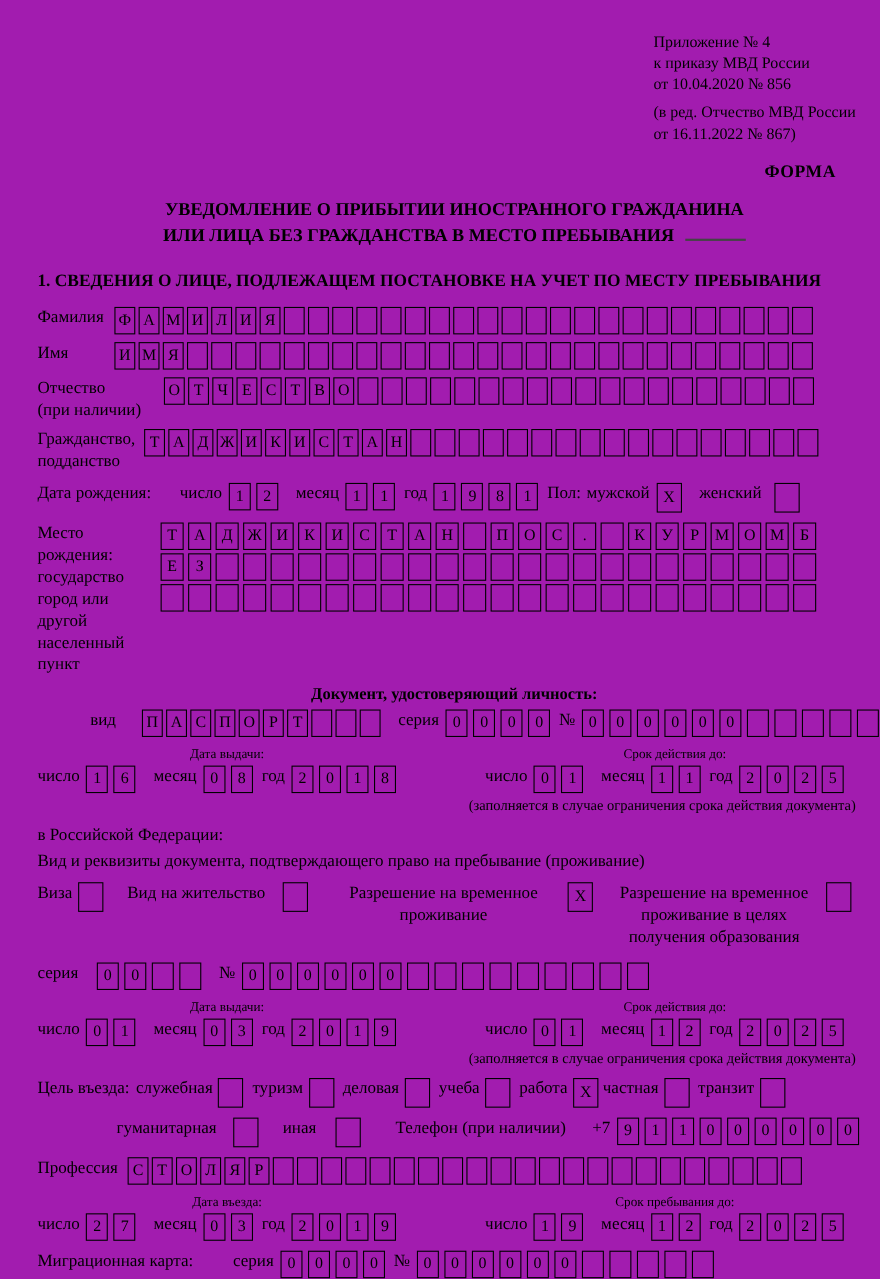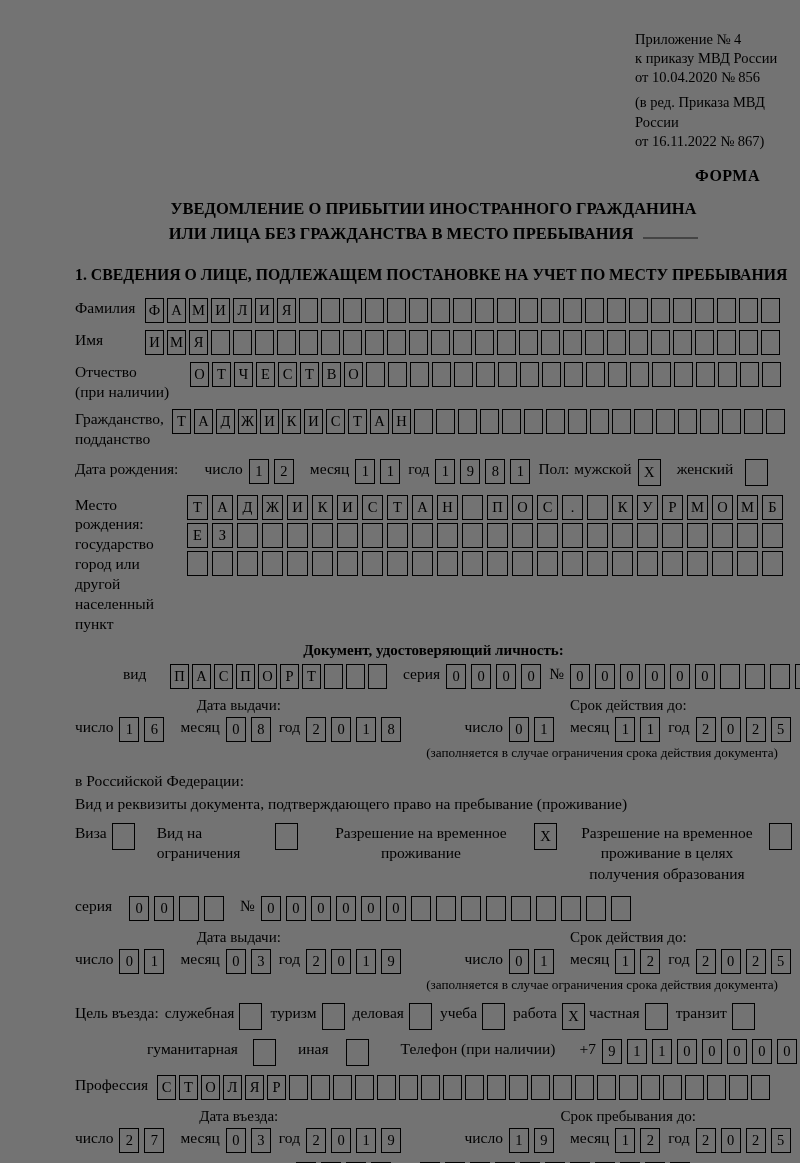--- a/index.html
+++ b/index.html
@@ -1,20 +1,20 @@
 <!DOCTYPE html>
 <html><head>
 <meta charset="utf-8">
 <style>
   html,body{margin:0;padding:0;background:#fff;}
   .page{
     width:800px;height:1163px;box-sizing:border-box;
-    padding:30px 8px 0 75px;
+    padding:30px 8px 0 34px;
     font-family:"Liberation Serif","DejaVu Serif",serif;
-    color:#000;background:#737373;overflow:hidden;position:relative;
+    color:#000;background:#a21caf;overflow:hidden;position:relative;
   }
   .appendix{margin-left:560px;font-size:14.5px;line-height:1.32;}
   .appendix .edition{margin-top:6px;}
   .forma{font-weight:bold;font-size:16px;text-align:right;padding-right:32px;margin-top:16px;letter-spacing:.5px;}
   .title{text-align:center;font-weight:bold;font-size:16.5px;line-height:1.5;margin-top:12px;}
   .blank{display:inline-block;width:55px;border-bottom:2px solid #444;margin-left:10px;}
   .section-heading{font-weight:bold;font-size:15.8px;margin-top:20px;white-space:nowrap;}
 
   .frow{display:flex;align-items:flex-start;margin-top:7px;}
   .flabel{font-size:15.5px;line-height:1.28;flex-shrink:0;}
@@ -27,21 +27,21 @@
 
   .w70{width:70px}.w115{width:115px}.w97{width:97px}.w112{width:112px}
   .mlS{margin-left:8px}.mlM{margin-left:16px}.mlL{margin-left:26px}
   .mr6{margin-right:6px}
   .stack .cells{margin-bottom:3px;}
 
   .doc-heading{text-align:center;font-weight:bold;font-size:15px;margin-top:9px;}
   .dates{display:flex;margin-top:8px;}
   .date-col{width:345px;}
   .date-col.right{margin-left:62px;}
-  .date-heading{text-align:center;font-size:15px;margin-bottom:3px;}
+  .date-heading{text-align:center;font-size:12px;margin-bottom:3px;}
   .date-line{display:flex;align-items:flex-start;}
   .date-line .flabel{margin-right:6px;}
   .note{font-size:13.2px;text-align:right;padding-right:14px;margin-top:3px;}
   .intro{font-size:15.5px;margin-top:9px;line-height:1.45;}
 
   .options{margin-top:8px;}
   .opt{display:flex;align-items:flex-start;}
   .opt .olabel{font-size:15.5px;line-height:1.3;}
   .opt .c2{width:210px;text-align:center;}
   .opt .c3{width:192px;text-align:center;}
@@ -52,21 +52,21 @@
 </head>
 <body>
 
 <div class="page">
 
   <div class="appendix">
     <div>Приложение № 4</div>
     <div>к приказу МВД России</div>
     <div>от 10.04.2020 № 856</div>
     <div class="edition">
-      <div>(в ред. Приказа МВД России</div>
+      <div>(в ред. Отчество МВД России</div>
       <div>от 16.11.2022 № 867)</div>
     </div>
   </div>
 
   <div class="forma">ФОРМА</div>
 
   <div class="title">
     <div>УВЕДОМЛЕНИЕ О ПРИБЫТИИ ИНОСТРАННОГО ГРАЖДАНИНА</div>
     <div><span>ИЛИ ЛИЦА БЕЗ ГРАЖДАНСТВА В МЕСТО ПРЕБЫВАНИЯ</span><span class="blank"></span></div>
   </div>
@@ -428,21 +428,21 @@
   </div>
 
   <div class="frow options">
     <span class="opt">
       <span class="olabel">Виза</span>
       <span class="cells bx" style="margin-left:5px">
           <span class="cell">&nbsp;</span>
         </span>
     </span>
     <span class="opt" style="margin-left:22px">
-      <span class="olabel">Вид на ограничения</span>
+      <span class="olabel">Вид на жительство</span>
       <span class="cells bx" style="margin-left:16px">
           <span class="cell">&nbsp;</span>
         </span>
     </span>
     <span class="opt" style="margin-left:18px">
       <span class="olabel c2">Разрешение на временное проживание</span>
       <span class="cells bx" style="margin-left:8px">
           <span class="cell">X</span>
         </span>
     </span>

